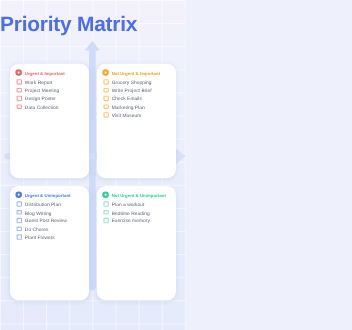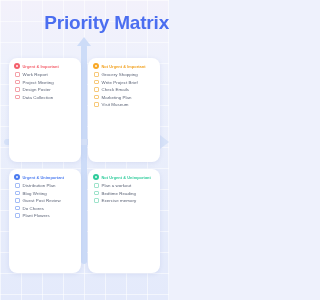--- a/index.html
+++ b/index.html
@@ -30,21 +30,21 @@
       linear-gradient(to right, rgba(255,255,255,0.55) 1px, transparent 1px),
       linear-gradient(to bottom, rgba(255,255,255,0.55) 1px, transparent 1px);
     background-size: 21px 21px;
     pointer-events: none;
   }
   #title {
     position: absolute;
     top: 11px;
     left: 0;
     right: 0;
-    text-align: right;
+    text-align: left;
     font-size: 19px;
     line-height: 24px;
     font-weight: bold;
     color: #4b6ef0;
     letter-spacing: -0.2px;
     white-space: nowrap;
   }
   
   .axis-v {
     position: absolute;

